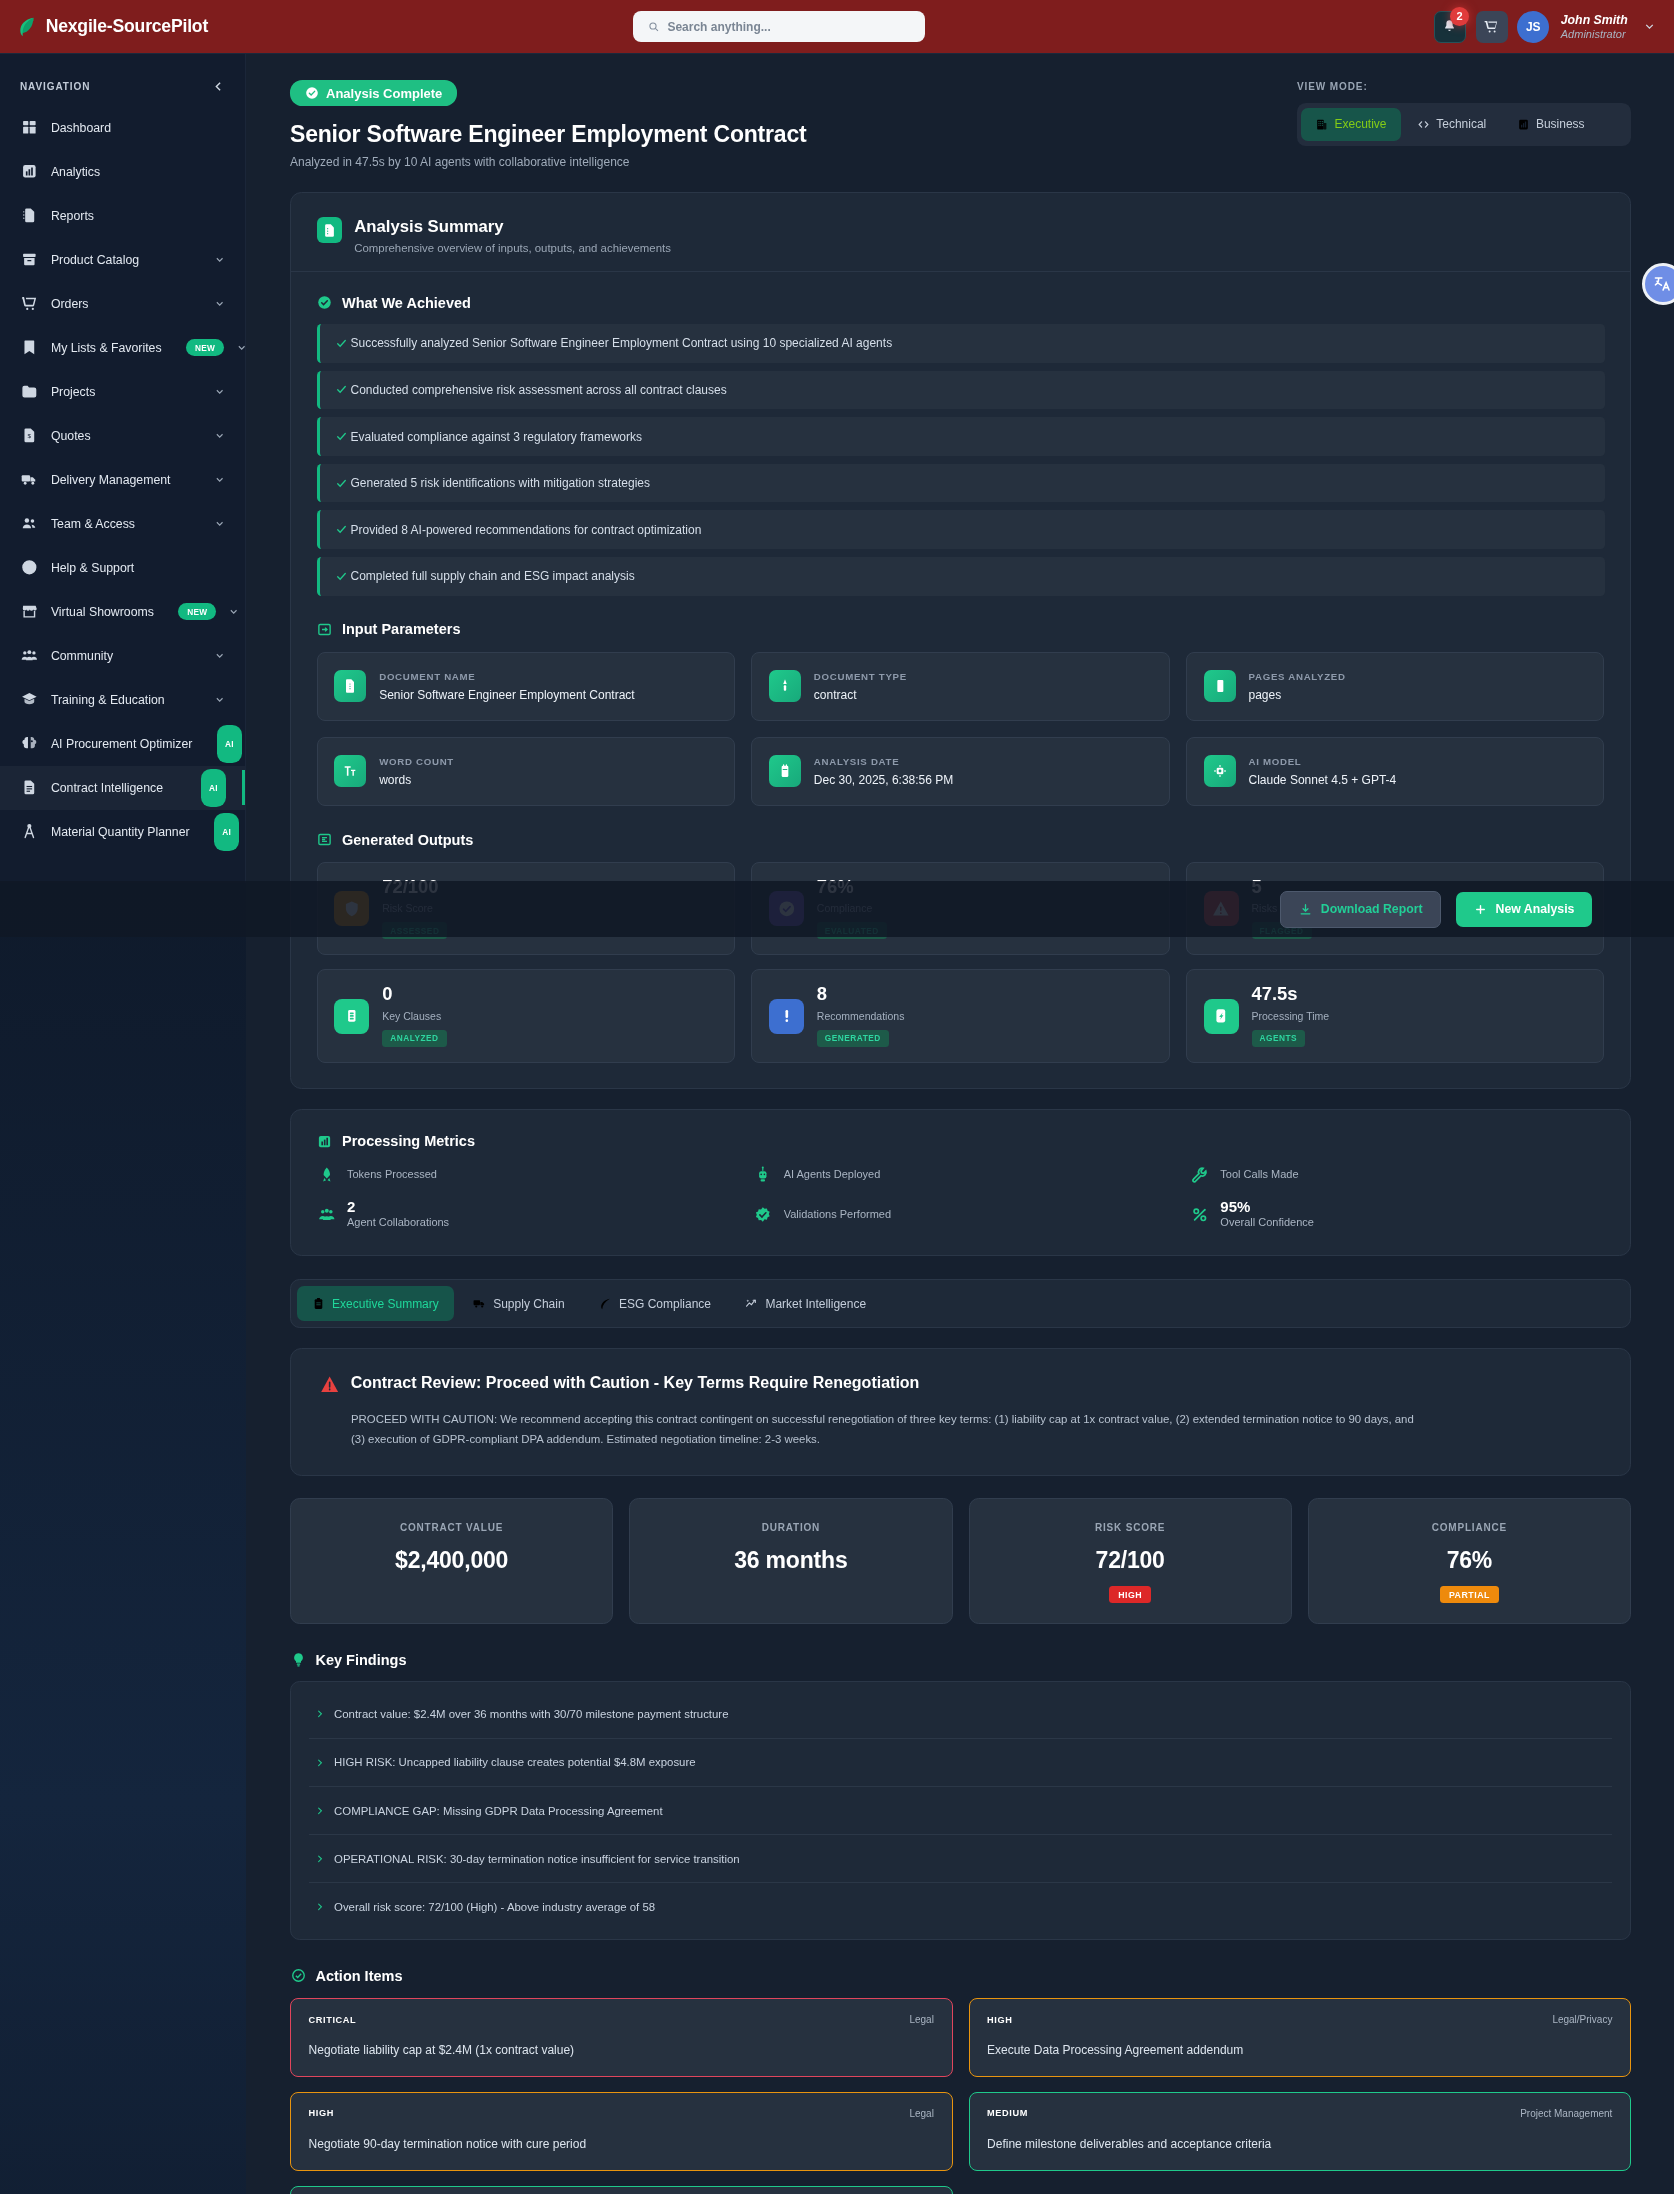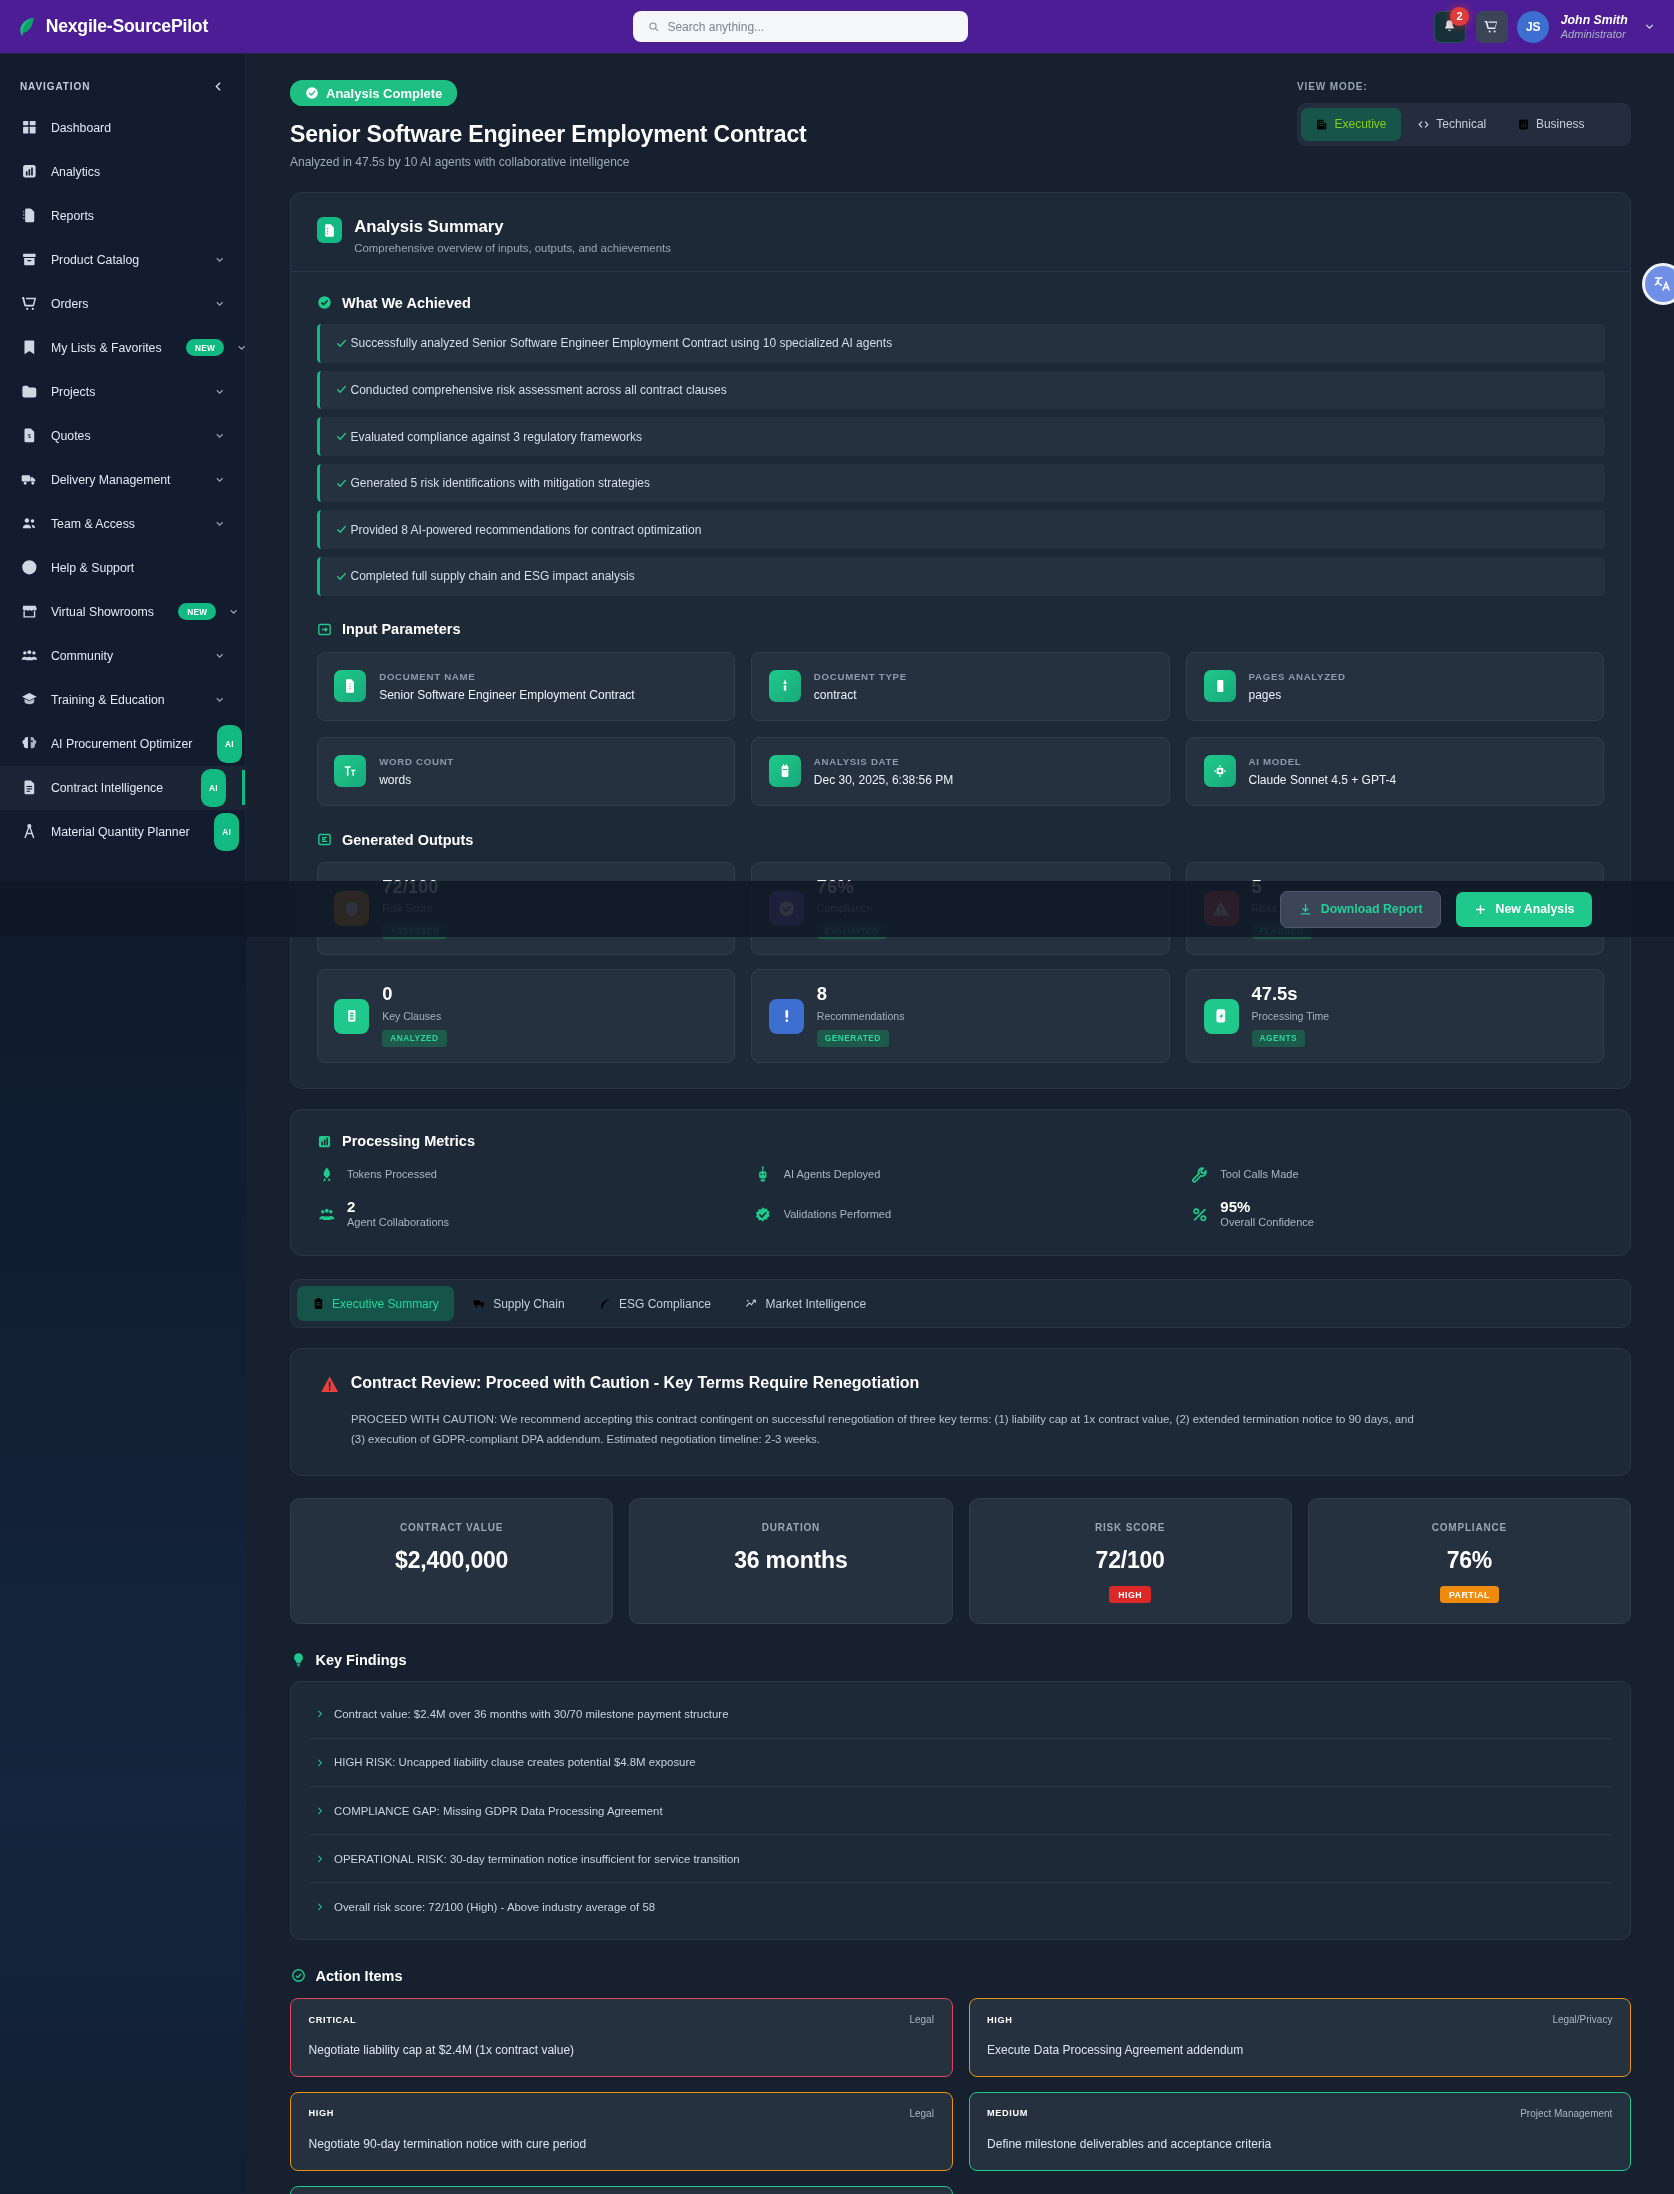--- a/index.html
+++ b/index.html
@@ -8,28 +8,28 @@
     width:1675px; height:2554px;
     font-family:"Liberation Sans", sans-serif;
     color:#e6edf5;
     position:relative;
     overflow:hidden;
   }
 
   
   #topbar{
     position:absolute; left:0; top:0; width:1675px; height:54px;
-    background:#4c1d95; display:flex; align-items:center;
+    background:#7f1d1d; display:flex; align-items:center;
     border-bottom:0.4px solid #1c283b; z-index:40;
   }
   #brand{ display:flex; align-items:center; gap:9.7px; padding-left:17.6px; width:246px;}
   .leaf{ width:18.4px;height:22px; position:relative; }
   .leaf svg{ width:18.4px;height:22px;display:block;}
   #brandtext{ font-size:17.6px;font-weight:bold;color:#fff;letter-spacing:-0.2px;white-space:nowrap;}
-  #searchwrap{ position:absolute; left:633px; top:11.4px; width:335px; height:31px;}
+  #searchwrap{ position:absolute; left:633px; top:11.4px; width:292px; height:31px;font-weight:bold;}
   #searchbox{
     width:100%;height:100%;background:#f4f6f8;border-radius:8px;
     display:flex;align-items:center;gap:8px;padding:0 15px;
   }
   #searchbox .mag{ width:11.4px;height:11.4px;flex:none;}
   #searchbox .mag svg{width:11.4px;height:11.4px;display:block;}
   #searchph{ color:#7b8694; font-size:12px; }
   #topright{ position:absolute; right:19.3px; top:8.8px; height:36px; display:flex;align-items:center;gap:9.7px;}
   .iconbtn{ width:32px;height:32px;border-radius:7px;display:flex;align-items:center;justify-content:center;position:relative;}
   .iconbtn.bell{ background:#17313a; border:0.4px solid #26525a;}

